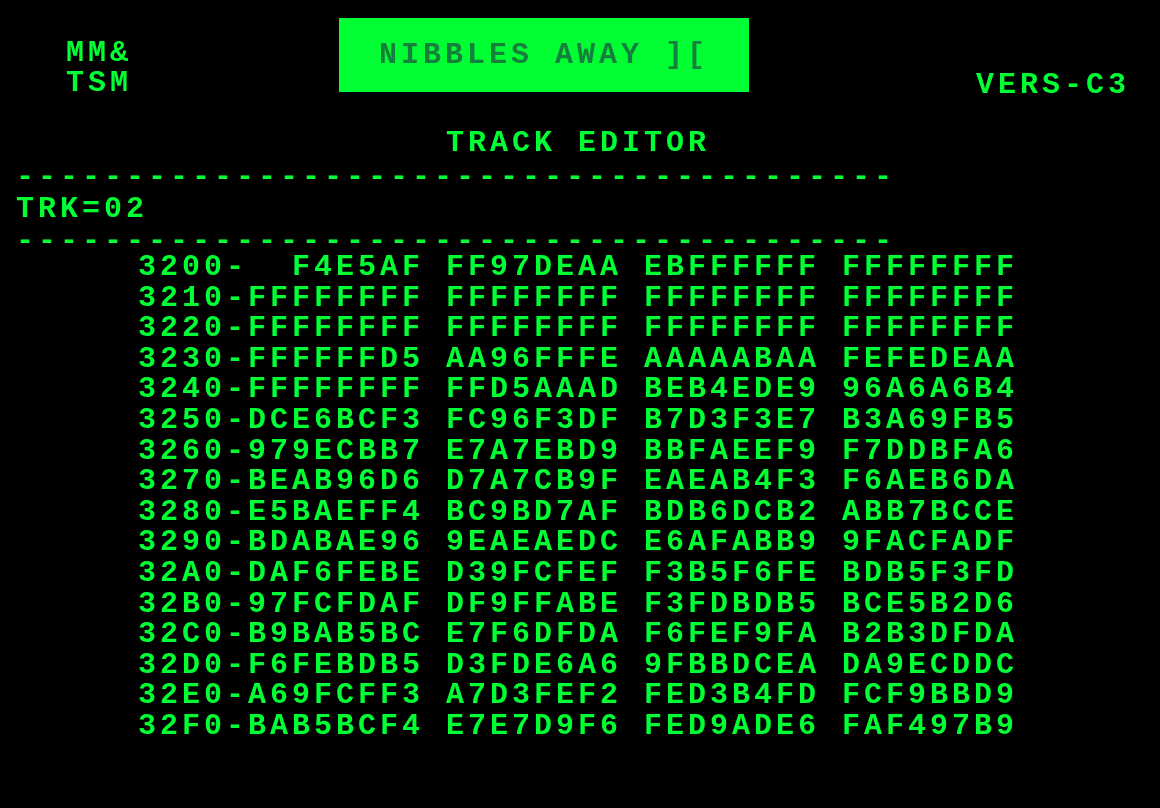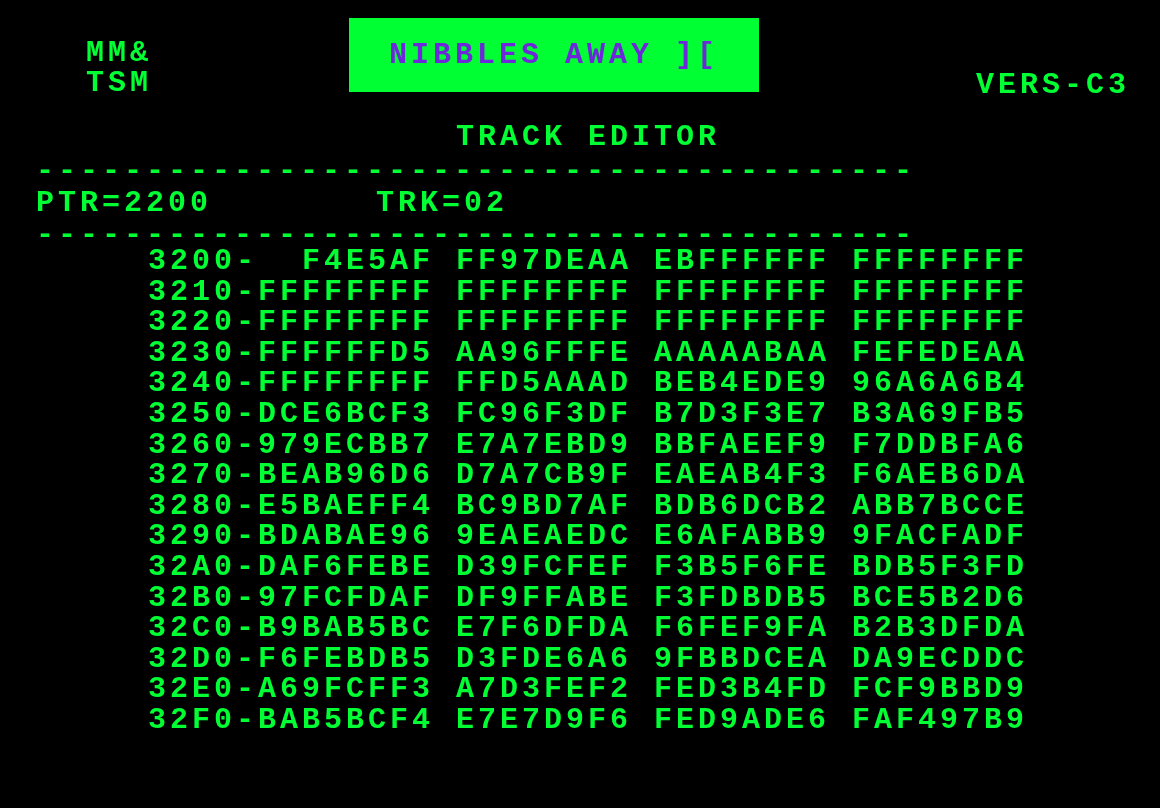--- a/index.html
+++ b/index.html
@@ -12,48 +12,48 @@
       width: 1160px;
       height: 808px;
       font-family: "Courier New", Courier, monospace;
       font-weight: bold;
       color: #00ff33;
       overflow: hidden;
       letter-spacing: 4px;
       font-size: 30px;
     }
     .screen {
-      padding: 18px 20px 0 36px;
+      padding: 18px 20px 0 16px;
     }
     .header {
       display: flex;
       align-items: flex-start;
       justify-content: space-between;
       margin-bottom: 12px;
     }
     .logo {
       line-height: 1.0;
       padding-top: 20px;
       padding-left: 50px;
     }
     .title-bar {
       background: #00ff33;
-      color: #6d28d9;
+      color: #15803d;
       padding: 20px 40px;
       display: inline-block;
       margin-left: -20px;
     }
     .version {
       padding-top: 50px;
       padding-right: 10px;
       text-align: center;
     }
     .subtitle {
       text-align: center;
-      margin-top: 18px;
+      margin-top: 24px;
       margin-bottom: 6px;
     }
     .dashed-line {
       white-space: pre;
       line-height: 1.0;
       letter-spacing: 4px;
       margin-top: -4px;
       margin-bottom: -4px;
     }
     .status-row {
@@ -86,20 +86,19 @@
       <span>NIBBLES AWAY ][</span>
     </div>
     <div class="version">VERS-C3</div>
   </div>
 
   <div class="subtitle">TRACK EDITOR</div>
 
   <div class="dashed-line">----------------------------------------</div>
 
   <div class="status-row">
-    <div class="status-ptr">PTR=2200</div>
     <div class="status-trk">TRK=02</div>
   </div>
 
   <div class="dashed-line">----------------------------------------</div>
 
   <div class="hex-dump" id="hex-dump"><span class="hex-row">3200-  F4E5AF FF97DEAA EBFFFFFF FFFFFFFF</span><span class="hex-row">3210-FFFFFFFF FFFFFFFF FFFFFFFF FFFFFFFF</span><span class="hex-row">3220-FFFFFFFF FFFFFFFF FFFFFFFF FFFFFFFF</span><span class="hex-row">3230-FFFFFFD5 AA96FFFE AAAAABAA FEFEDEAA</span><span class="hex-row">3240-FFFFFFFF FFD5AAAD BEB4EDE9 96A6A6B4</span><span class="hex-row">3250-DCE6BCF3 FC96F3DF B7D3F3E7 B3A69FB5</span><span class="hex-row">3260-979ECBB7 E7A7EBD9 BBFAEEF9 F7DDBFA6</span><span class="hex-row">3270-BEAB96D6 D7A7CB9F EAEAB4F3 F6AEB6DA</span><span class="hex-row">3280-E5BAEFF4 BC9BD7AF BDB6DCB2 ABB7BCCE</span><span class="hex-row">3290-BDABAE96 9EAEAEDC E6AFABB9 9FACFADF</span><span class="hex-row">32A0-DAF6FEBE D39FCFEF F3B5F6FE BDB5F3FD</span><span class="hex-row">32B0-97FCFDAF DF9FFABE F3FDBDB5 BCE5B2D6</span><span class="hex-row">32C0-B9BAB5BC E7F6DFDA F6FEF9FA B2B3DFDA</span><span class="hex-row">32D0-F6FEBDB5 D3FDE6A6 9FBBDCEA DA9ECDDC</span><span class="hex-row">32E0-A69FCFF3 A7D3FEF2 FED3B4FD FCF9BBD9</span><span class="hex-row">32F0-BAB5BCF4 E7E7D9F6 FED9ADE6 FAF497B9</span></div>
 </div>
 
 </body></html>

